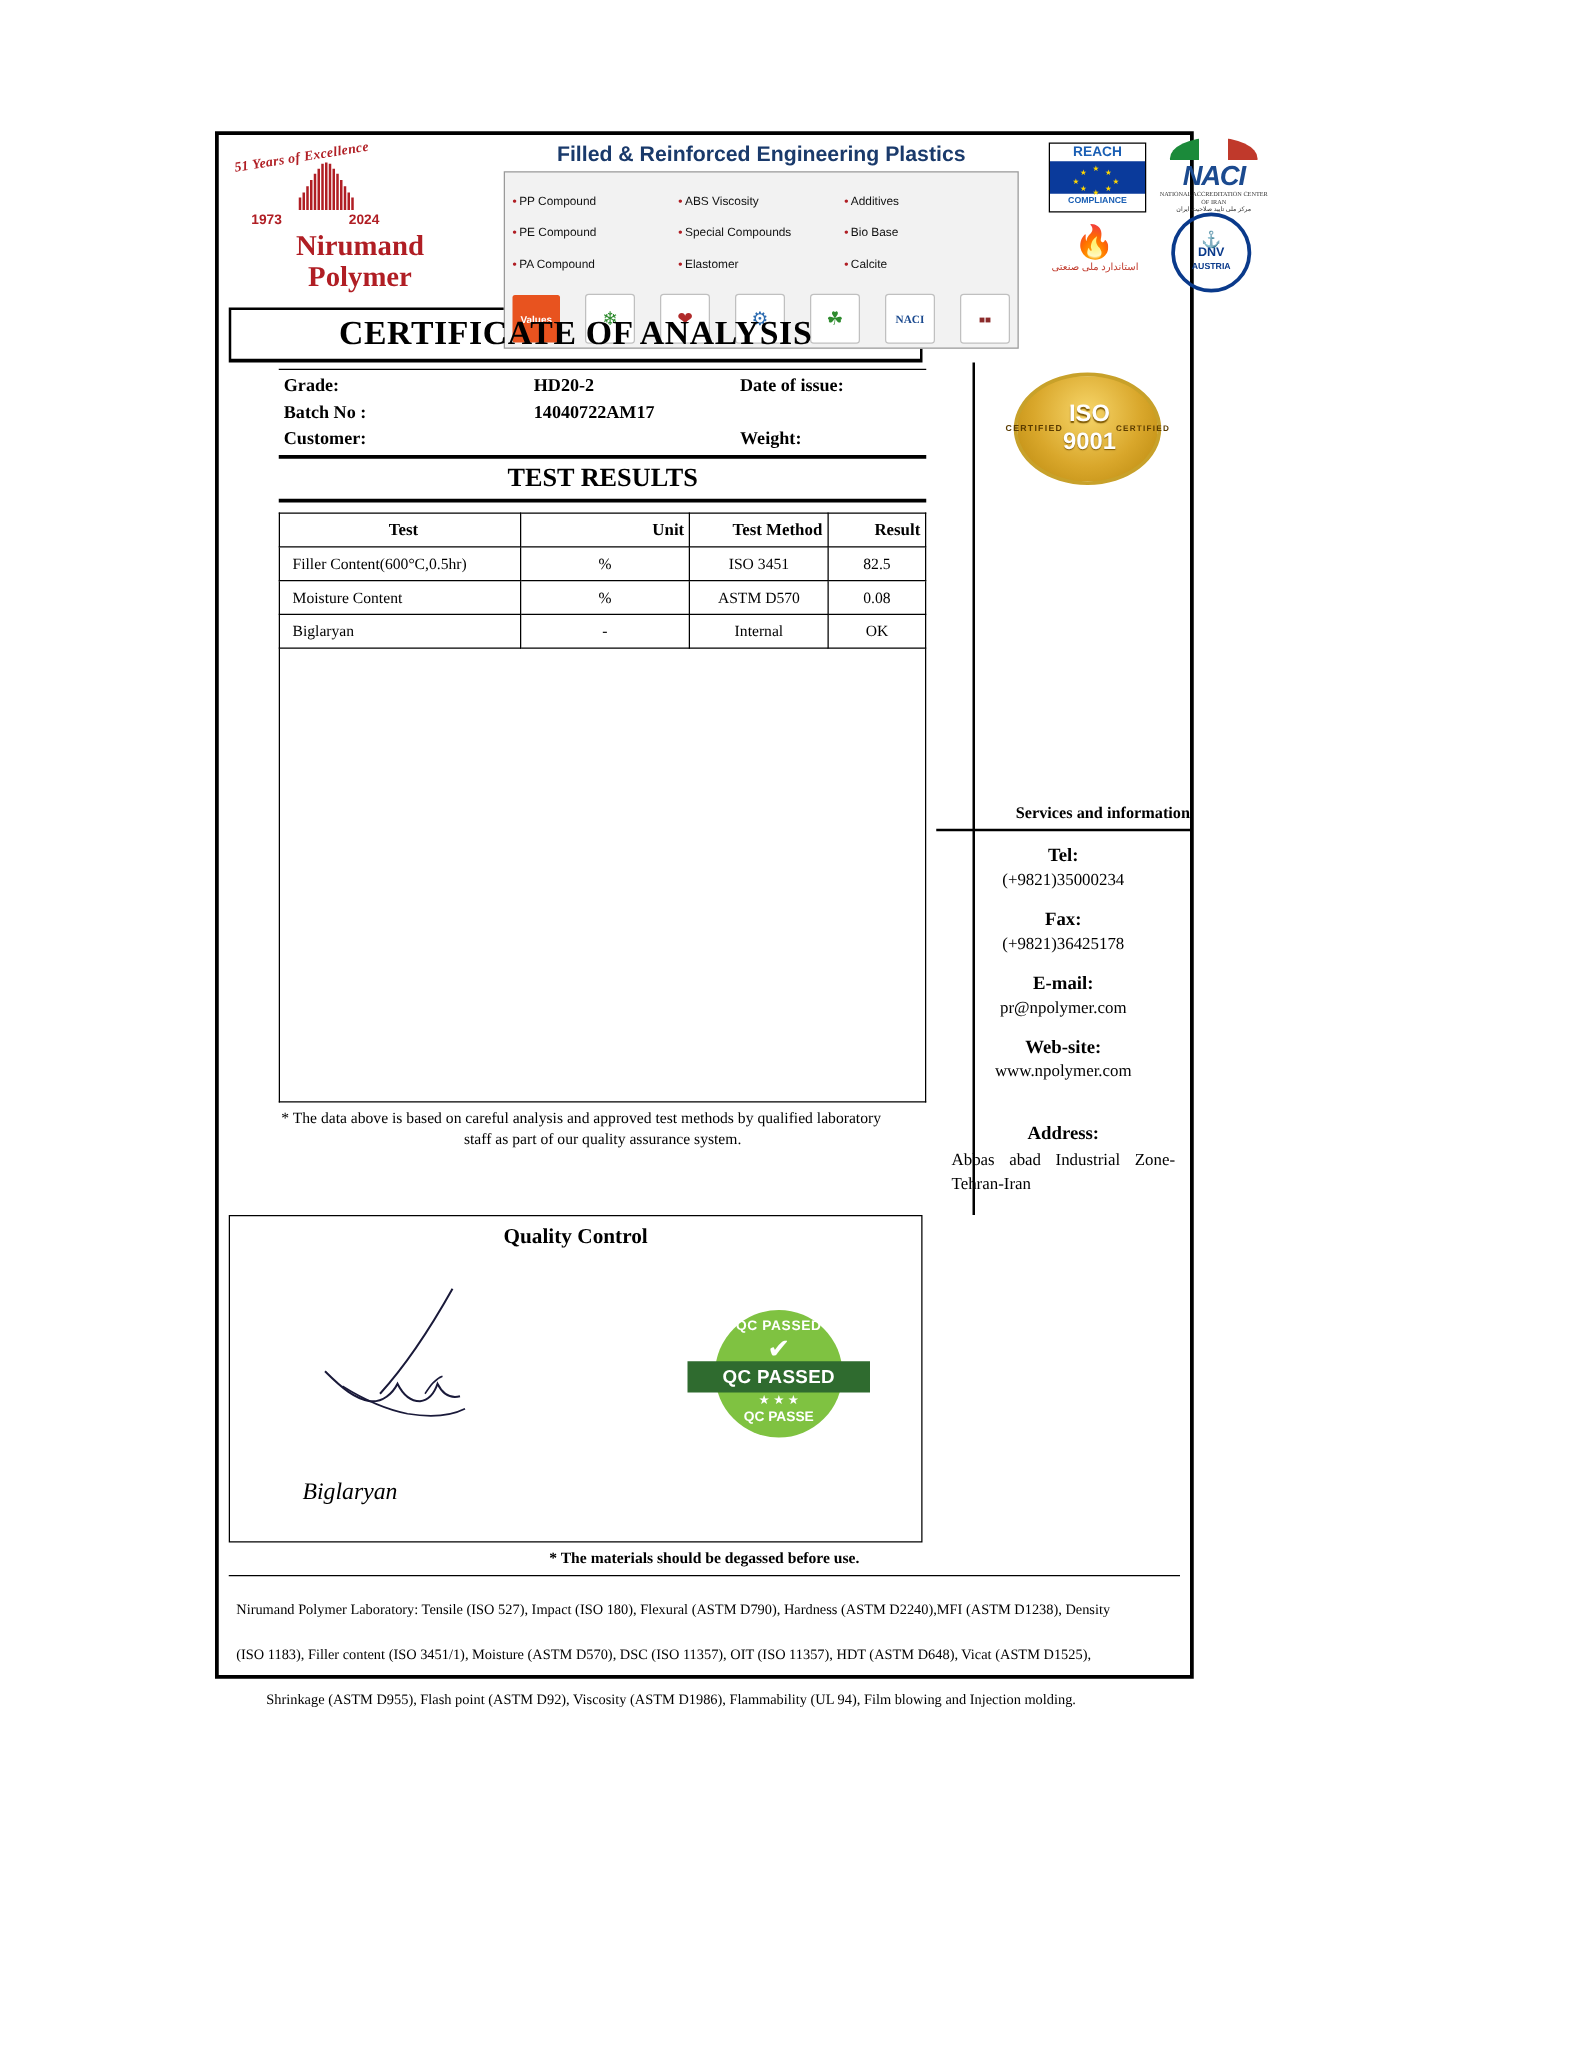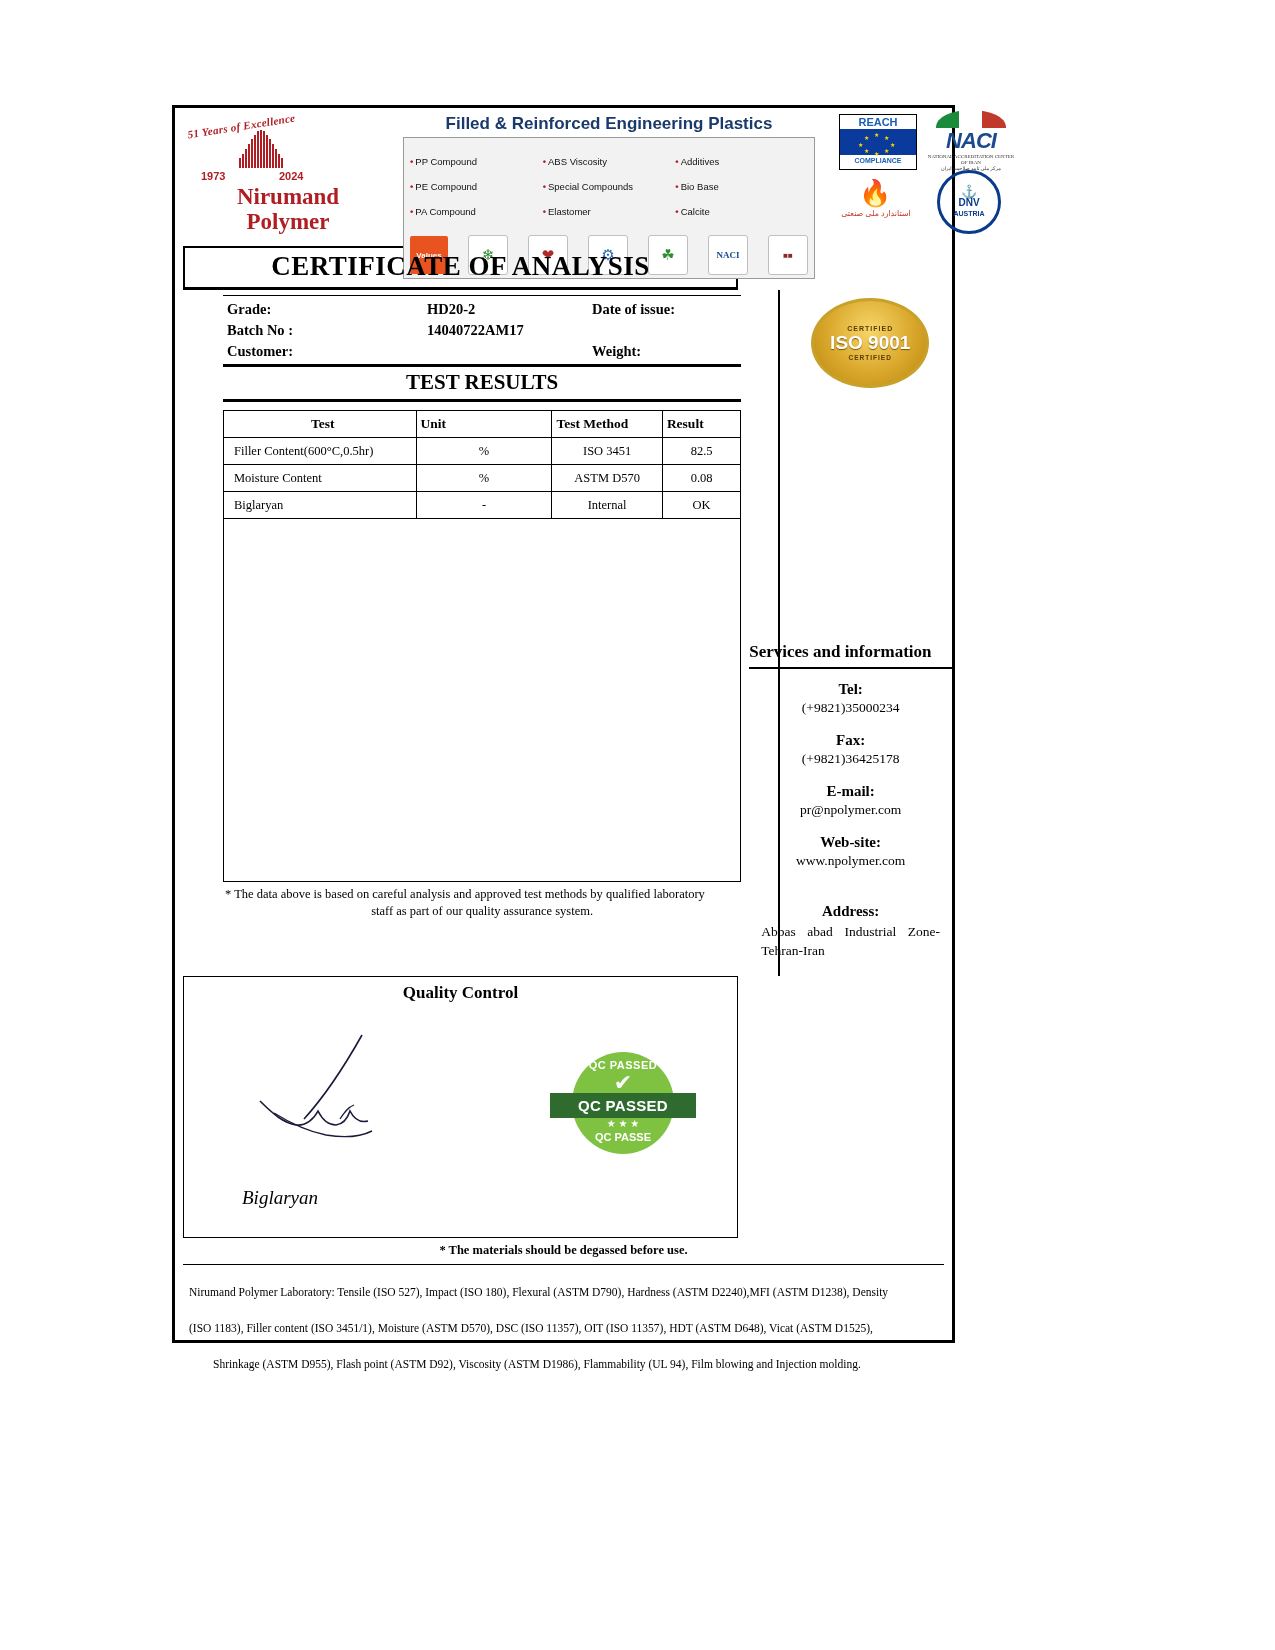--- a/index.html
+++ b/index.html
@@ -335,21 +335,21 @@
     font-size: 12.5px;
   }
   table.results th, table.results td {
     border: 1px solid #000;
     height: 26px;
     padding: 0 4px;
   }
   table.results th {
     font-weight: bold;
     font-size: 13.5px;
-    text-align: left;
+    text-align: right;
   }
   .col-test { width: 200px; text-align: left; padding-left: 10px !important; }
   .col-unit { width: 160px; text-align: center; }
   .col-method { width: 120px; text-align: center; }
   .col-result { width: 80px; text-align: center; }
 
   .blank-area {
     border-left: 1px solid #000;
     border-right: 1px solid #000;
     border-bottom: 1px solid #000;
@@ -358,23 +358,23 @@
   .note-star {
     font-size: 12.5px;
     line-height: 17px;
     padding: 4px 2px 4px 2px;
   }
   .note-star .l1 { text-align: left; }
   .note-star .l2 { text-align: center; }
 
   
   .services-hd {
-    text-align: left;
-    font-weight: bold;
-    font-size: 17px;
+    text-align: right;
+    font-weight: bold;
+    font-size: 13px;
     margin-top: 352px;
     padding-bottom: 5px;
     border-bottom: 2px solid #000;
   }
   .contact {
     text-align: center;
     padding-top: 12px;
     font-size: 13.5px;
   }
   .contact .lbl {
@@ -397,21 +397,21 @@
     width: 112px;
     height: 90px;
     text-align: center;
   }
   .iso-ell {
     width: 112px; height: 84px;
     border-radius: 50%;
     background: radial-gradient(circle at 50% 35%, #f7d66a 0%, #d9a72b 55%, #b8860b 100%);
     border: 3px solid #c8a12a;
     display: flex;
-    flex-direction: column;
+    flex-direction: row;
     align-items: center;
     justify-content: center;
     color: #5a3b00;
     font-family: "Liberation Sans", sans-serif;
   }
   .iso-ell .t { font-size: 7px; font-weight: bold; letter-spacing: 1px; }
   .iso-ell .m { font-size: 19px; font-weight: bold; color: #fff; text-shadow: 0 1px 1px #7a5500; }
   .iso-ell .b { font-size: 6.5px; font-weight: bold; letter-spacing: 1px; }
 
   

